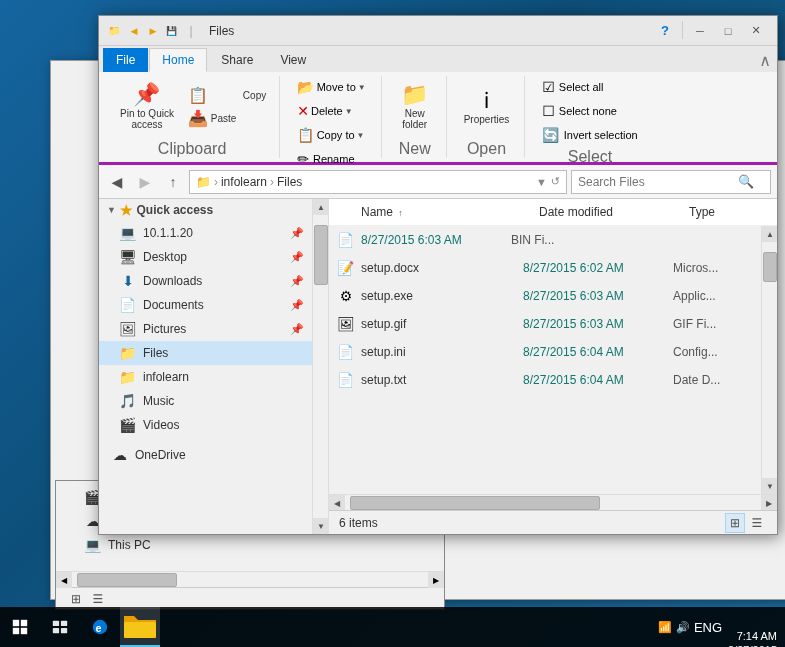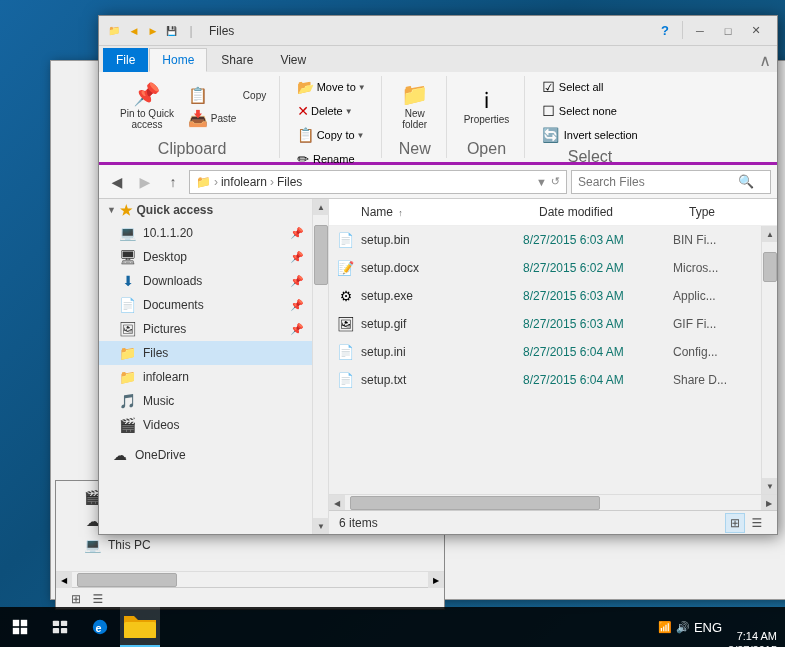--- a/index.html
+++ b/index.html
@@ -365,21 +365,20 @@
           </div>
           <div class="col-date">Date modified</div>
           <div class="col-type">Type</div>
         </div>
 
         <div style="display:flex; flex:1; overflow:hidden;">
           <div class="file-list" style="flex:1;">
 
             <div class="file-item">
               <div class="file-icon">📄</div>
-              <div class="file-name">setup.bin</div>
               <div class="file-date">8/27/2015 6:03 AM</div>
               <div class="file-type">BIN Fi...</div>
             </div>
             <div class="file-item">
               <div class="file-icon">📝</div>
               <div class="file-name">setup.docx</div>
               <div class="file-date">8/27/2015 6:02 AM</div>
               <div class="file-type">Micros...</div>
             </div>
             <div class="file-item">
@@ -397,21 +396,21 @@
             <div class="file-item">
               <div class="file-icon">📄</div>
               <div class="file-name">setup.ini</div>
               <div class="file-date">8/27/2015 6:04 AM</div>
               <div class="file-type">Config...</div>
             </div>
             <div class="file-item">
               <div class="file-icon">📄</div>
               <div class="file-name">setup.txt</div>
               <div class="file-date">8/27/2015 6:04 AM</div>
-              <div class="file-type">Share D...</div>
+              <div class="file-type">Date D...</div>
             </div>
 
           </div>
 
           <div class="vert-scroll">
             <div class="scroll-btn">▲</div>
             <div class="scroll-track">
               <div class="scroll-thumb" style="height:30px;"></div>
             </div>
             <div class="scroll-btn">▼</div>

